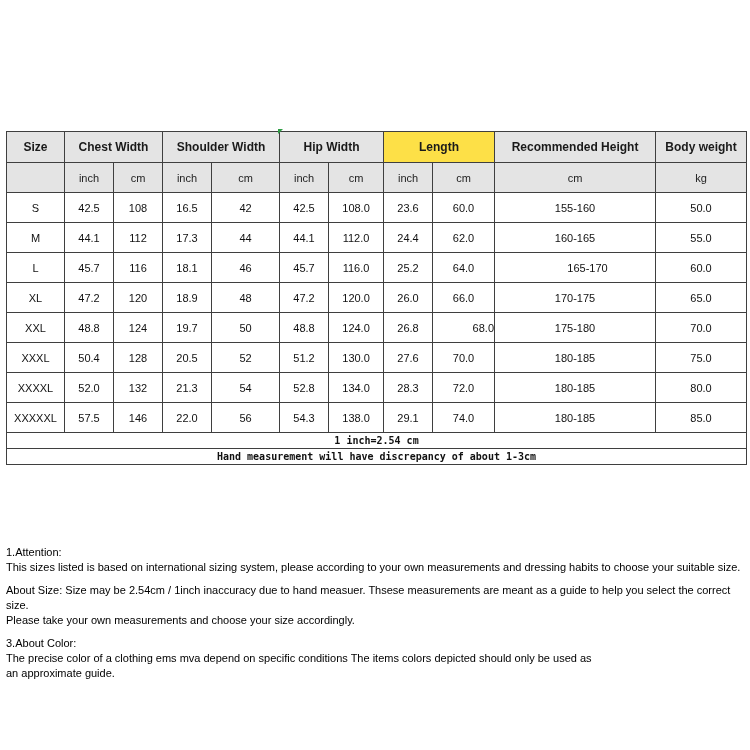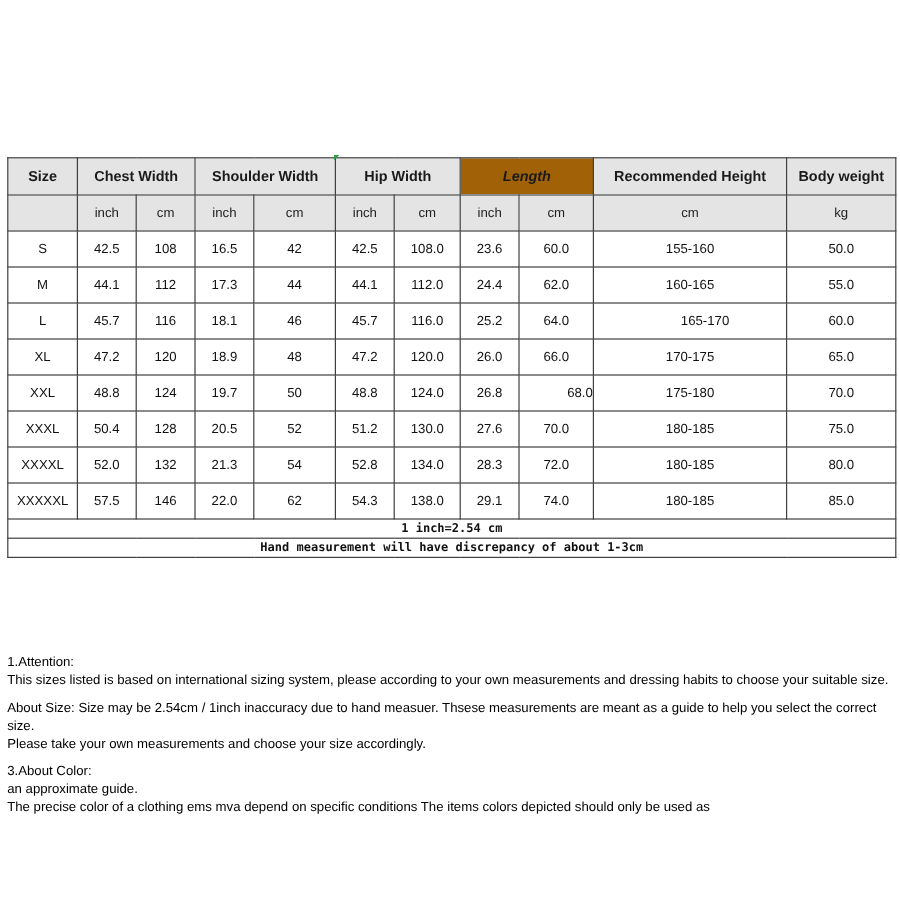--- a/index.html
+++ b/index.html
@@ -66,21 +66,21 @@
         <col style="width:62px">
       <col style="width:161px">
         <col style="width:91px">
     </colgroup>
     <thead>
       <tr class="header-row">
           <th colspan="1" style="background: rgb(228, 228, 228); border-color: rgb(63, 63, 63);">Size</th>
           <th colspan="2" style="background: rgb(228, 228, 228); border-color: rgb(63, 63, 63);">Chest Width</th>
           <th colspan="2" style="background: rgb(228, 228, 228); border-color: rgb(63, 63, 63);">Shoulder Width</th>
           <th colspan="2" style="background: rgb(228, 228, 228); border-color: rgb(63, 63, 63);">Hip Width</th>
-          <th colspan="2" style="background: #a16207; border-color: rgb(63, 63, 63); font-style: italic;">Length</th>
+          <th colspan="2" style="background: #fde047; border-color: rgb(63, 63, 63);">Length</th>
           <th colspan="1" style="background: rgb(228, 228, 228); border-color: rgb(63, 63, 63);">Recommended Height</th>
           <th colspan="1" style="background: rgb(228, 228, 228); border-color: rgb(63, 63, 63);">Body weight</th>
         </tr>
       <tr class="subheader-row">
           <th style="background: rgb(228, 228, 228); border-color: rgb(63, 63, 63);"></th>
           <th style="background: rgb(228, 228, 228); border-color: rgb(63, 63, 63);">inch</th>
           <th style="background: rgb(228, 228, 228); border-color: rgb(63, 63, 63);">cm</th>
           <th style="background: rgb(228, 228, 228); border-color: rgb(63, 63, 63);">inch</th>
           <th style="background: rgb(228, 228, 228); border-color: rgb(63, 63, 63);">cm</th>
           <th style="background: rgb(228, 228, 228); border-color: rgb(63, 63, 63);">inch</th>
@@ -181,21 +181,21 @@
           <td style="border-color: rgb(63, 63, 63);">28.3</td>
           <td style="border-color: rgb(63, 63, 63);">72.0</td>
           <td style="border-color: rgb(63, 63, 63);">180-185</td>
           <td style="border-color: rgb(63, 63, 63);">80.0</td>
         </tr>
         <tr>
           <td style="border-color: rgb(63, 63, 63);">XXXXXL</td>
           <td style="border-color: rgb(63, 63, 63);">57.5</td>
           <td style="border-color: rgb(63, 63, 63);">146</td>
           <td style="border-color: rgb(63, 63, 63);">22.0</td>
-          <td style="border-color: rgb(63, 63, 63);">62</td>
+          <td style="border-color: rgb(63, 63, 63);">56</td>
           <td style="border-color: rgb(63, 63, 63);">54.3</td>
           <td style="border-color: rgb(63, 63, 63);">138.0</td>
           <td style="border-color: rgb(63, 63, 63);">29.1</td>
           <td style="border-color: rgb(63, 63, 63);">74.0</td>
           <td style="border-color: rgb(63, 63, 63);">180-185</td>
           <td style="border-color: rgb(63, 63, 63);">85.0</td>
         </tr>
       </tbody>
     <tfoot>
         <tr>
@@ -213,18 +213,18 @@
     <div class="note-section">
       <div class="heading">1.Attention:</div>
       <div class="line">This sizes listed is based on international sizing system, please according to your own measurements and dressing habits to choose your suitable size.</div>
     </div>
     <div class="note-section">
       <div class="line">About Size: Size may be 2.54cm / 1inch inaccuracy due to hand measuer. Thsese measurements are meant as a guide to help you select the correct size.</div>
       <div class="line">Please take your own measurements and choose your size accordingly.</div>
     </div>
     <div class="note-section">
       <div class="heading">3.About Color:</div>
+      <div class="line">The precise color of a clothing ems mva depend on specific conditions The items colors depicted should only be used as</div>
       <div class="line">an approximate guide.</div>
-      <div class="line">The precise color of a clothing ems mva depend on specific conditions The items colors depicted should only be used as</div>
     </div>
   </div>
 
 </div>
 
 </body></html>

